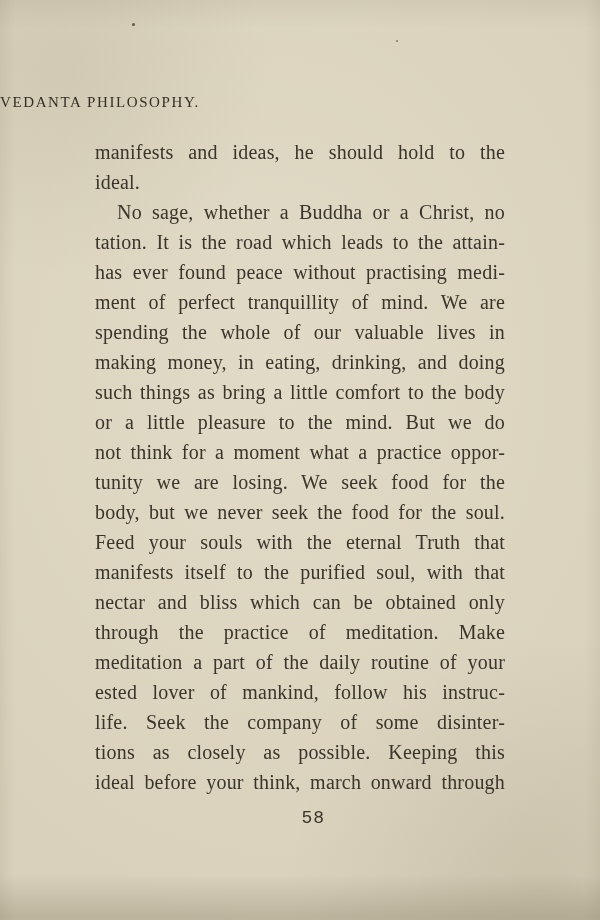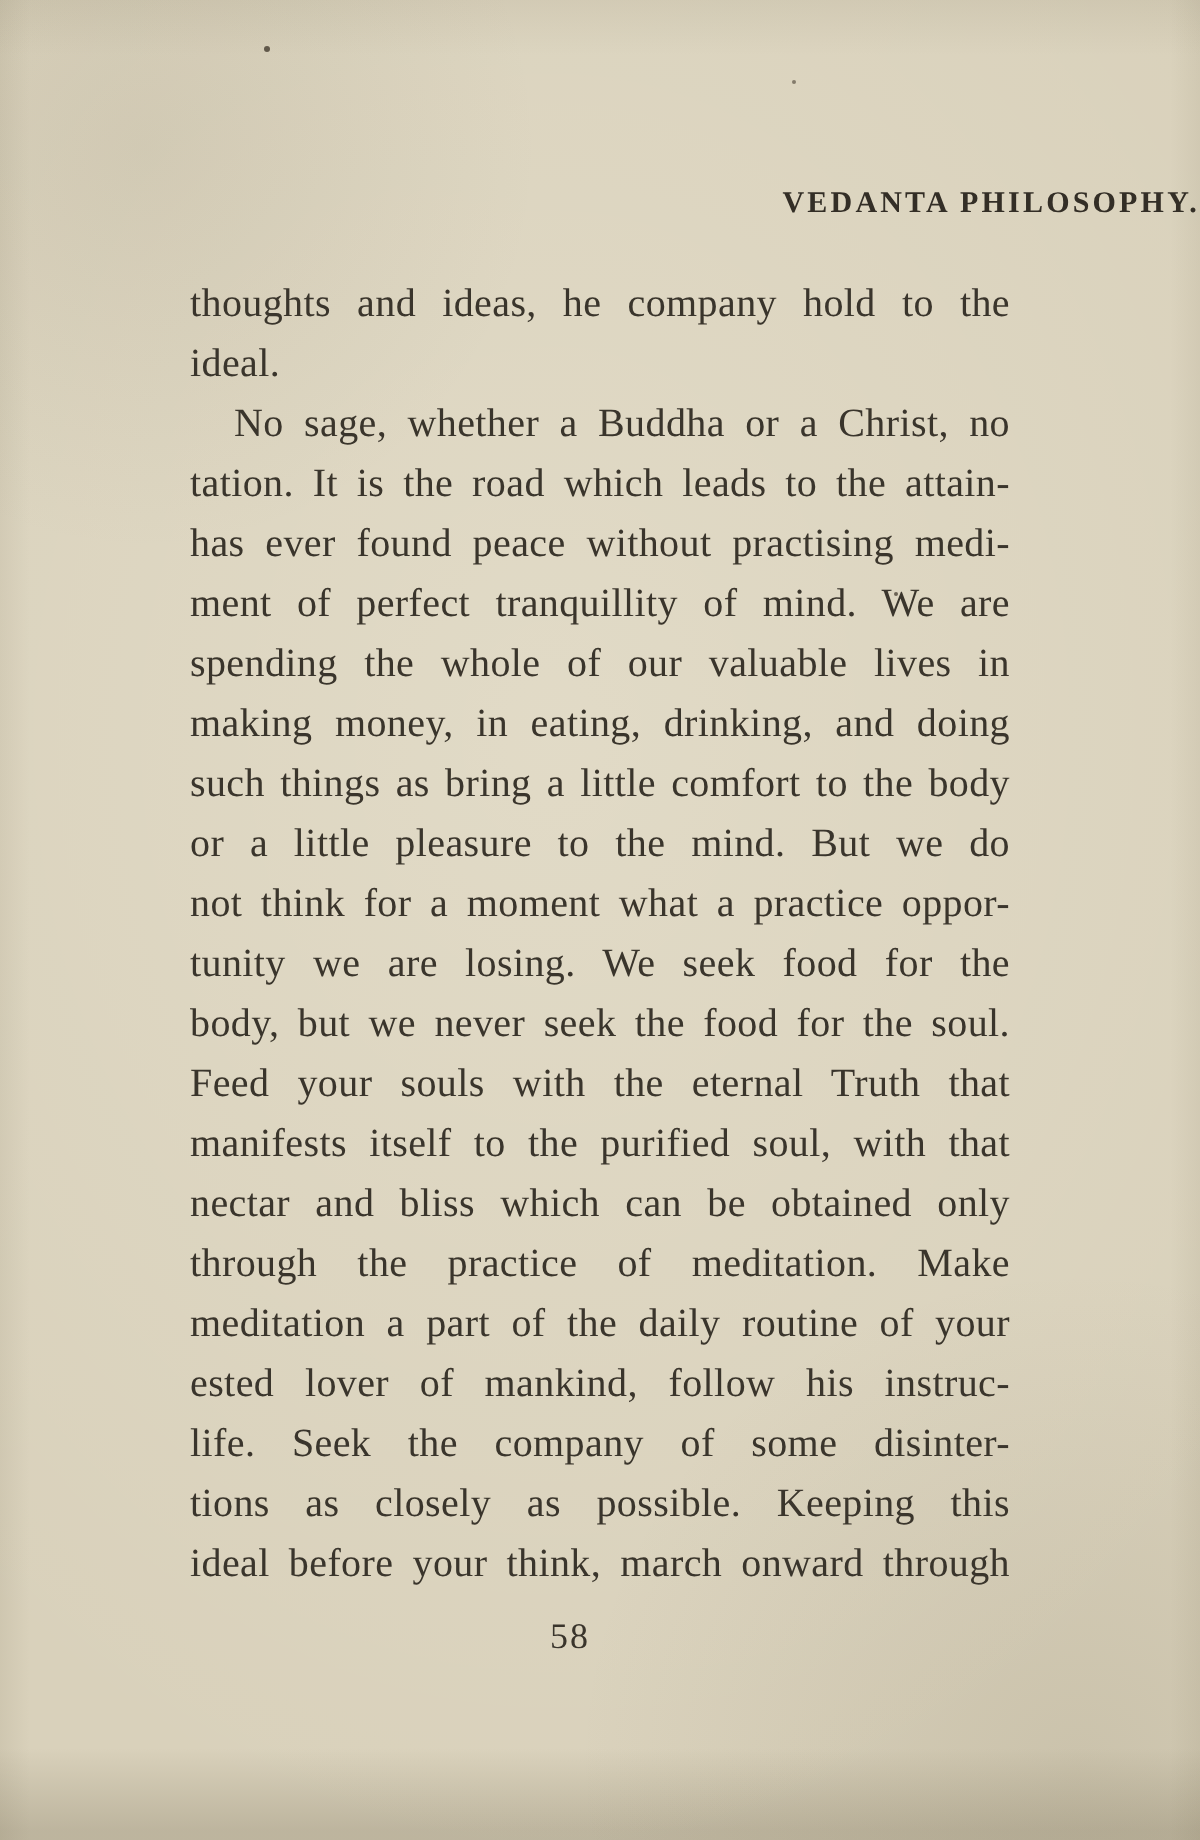--- a/index.html
+++ b/index.html
@@ -20,23 +20,23 @@
       linear-gradient(to bottom, rgba(115,105,78,0.10) 0%, rgba(115,105,78,0) 3%, rgba(115,105,78,0) 95%, rgba(90,80,55,0.22) 99.5%),
       linear-gradient(to right, rgba(115,105,78,0.10) 0%, rgba(115,105,78,0) 2.5%, rgba(115,105,78,0) 97.5%, rgba(115,105,78,0.09) 100%);
     overflow: hidden;
     font-family: "Liberation Serif", serif;
   }
   .running-header {
     position: absolute;
     top: 94px;
     left: 0;
     width: 600px;
-    text-align: right;
+    text-align: left;
     font-size: 15px;
-    font-weight: 700;
+    font-weight: 400;
     letter-spacing: 1.6px;
     color: #332e26;
   }
   .text-block {
     position: absolute;
     top: 137px;
     left: 95px;
     width: 410px;
     font-size: 20px;
     color: #3a352c;
@@ -53,44 +53,45 @@
     text-align: center;
     text-align-last: left;
   }
   .text-line.par-indent {
     padding-left: 22px;
     box-sizing: border-box;
   }
   .page-number {
     position: absolute;
     top: 808px;
-    left: 255px;
+    left: 265px;
     width: 60px;
-    text-align: center;
+    text-align: right;
     font-size: 18px;
     color: #3a352c;
     letter-spacing: 1px;
+    font-family: Liberation Mono, monospace;
   }
   .speck {
     position: absolute;
     border-radius: 50%;
     background: rgba(58,50,38,0.75);
   }
   .speck.s1 { left: 132px; top: 23px; width: 3px; height: 3px; }
   .speck.s2 { left: 396px; top: 40px; width: 2px; height: 2px; background: rgba(58,50,38,0.55); }
   .speck.s3 { left: 447px; top: 296px; width: 2px; height: 2px; background: rgba(58,50,38,0.7); }
 </style>
 </head>
 <body>
 
 <div class="scan-page">
   <div class="running-header">VEDANTA PHILOSOPHY.</div>
 
   <div class="text-block" id="text-block">
-      <div class="text-line">thoughts and ideas, he company hold to the</div>
+      <div class="text-line">manifests and ideas, he should hold to the</div>
       <div class="text-line par-end">ideal.</div>
       <div class="text-line par-indent">No sage, whether a Buddha or a Christ, no</div>
       <div class="text-line">tation. It is the road which leads to the attain-</div>
       <div class="text-line">has ever found peace without practising medi-</div>
       <div class="text-line">ment of perfect tranquillity of mind. We are</div>
       <div class="text-line">spending the whole of our valuable lives in</div>
       <div class="text-line">making money, in eating, drinking, and doing</div>
       <div class="text-line">such things as bring a little comfort to the body</div>
       <div class="text-line">or a little pleasure to the mind. But we do</div>
       <div class="text-line">not think for a moment what a practice oppor-</div>

